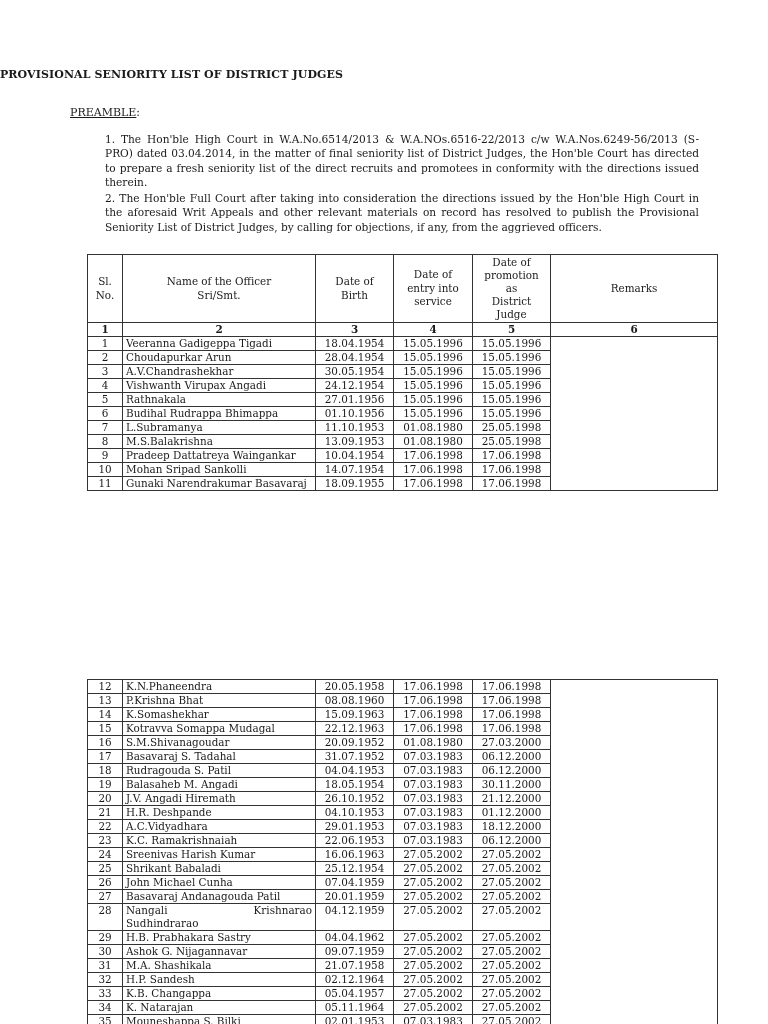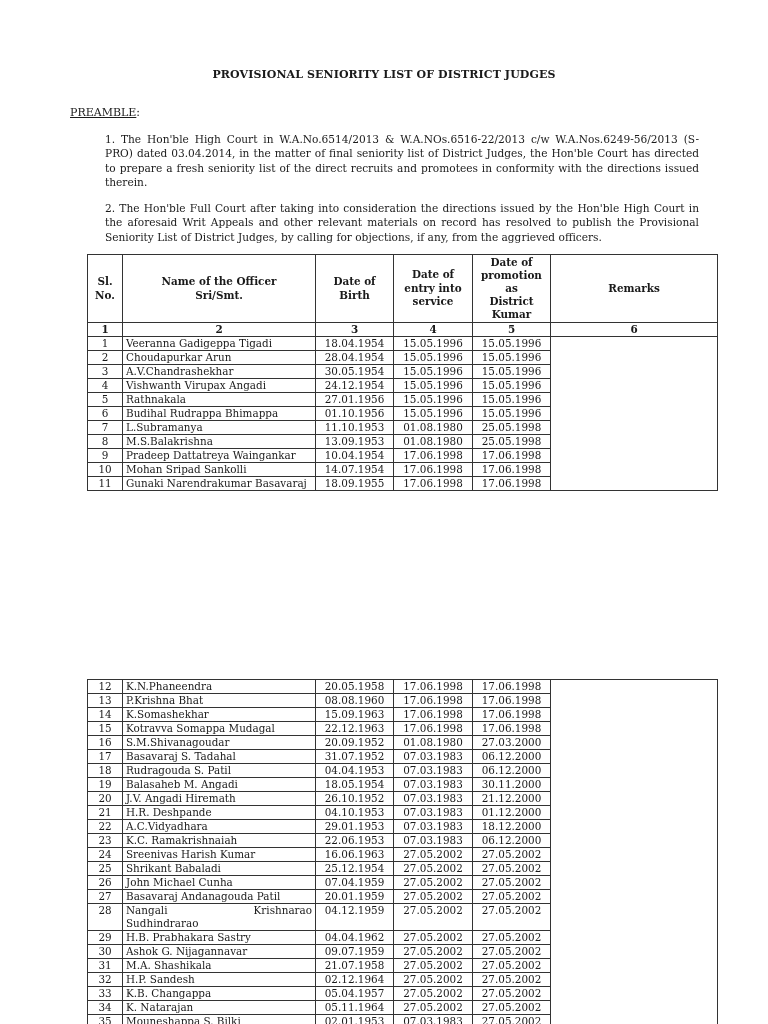--- a/index.html
+++ b/index.html
@@ -1,25 +1,25 @@
 <!DOCTYPE html>
 <html><head>
 <meta charset="utf-8">
 <style>
   html, body { margin:0; padding:0; background:#ffffff; }
   body { width:768px; height:1024px; position:relative; overflow:hidden; font-family:"DejaVu Serif", serif; color:#1a1a1a; }
-  .title { position:absolute; top:68px; left:0; width:768px; text-align:center; font-weight:bold; font-size:11px; letter-spacing:0.1px; }
+  .title { position:absolute; top:68px; left:0; width:768px; text-align:left; font-weight:bold; font-size:11px; letter-spacing:0.1px; }
   .preamble { position:absolute; top:106px; left:70px; font-weight:normal; font-size:11px; }
   .preamble span.u { text-decoration:underline; }
   .para { position:absolute; left:105px; width:594px; font-size:10.6px; line-height:14.3px; text-align:justify; }
   .p1 { top:132px; }
-  .p2 { top:201px; }
+  .p2 { top:191px; }
   table { position:absolute; left:87px; border-collapse:collapse; table-layout:fixed; width:630px; font-size:10.4px; }
   td, th { border:1px solid #333; padding:0 3px; vertical-align:top; line-height:13px; }
-  th { font-weight:bold; text-align:center; vertical-align:middle; font-size:10.4px; line-height:13.5px; }
+  th { font-weight:normal; text-align:center; vertical-align:middle; font-size:10.4px; line-height:13.5px; }
   .t1 { top:254px; }
   .t2 { top:679px; }
   .c-sl { width:29px; text-align:center; }
   .c-name { width:187px;margin-left:25px; }
   .c-date { width:72px; text-align:center; }
   .c-rem { width:160px; }
   tr.idx td { font-weight:bold; text-align:center; height:13px; }
   .name-just { display:flex; justify-content:space-between;gap:48px; }
 </style>
 </head>
@@ -40,21 +40,21 @@
       <col style="width:79px">
       <col style="width:78px">
       <col style="width:167px">
   </colgroup>
   <thead>
     <tr style="height:68px">
       <th><span>Sl.</span><br><span>No.</span></th>
       <th><span>Name of the Officer</span><br><span>Sri/Smt.</span></th>
       <th><span>Date of</span><br><span>Birth</span></th>
       <th><span>Date of</span><br><span>entry into</span><br><span>service</span></th>
-      <th style="line-height:13px"><span>Date of</span><br><span>promotion</span><br><span>as</span><br><span>District</span><br><span>Kumar</span></th>
+      <th style="line-height:13px"><span>Date of</span><br><span>promotion</span><br><span>as</span><br><span>District</span><br><span>Judge</span></th>
       <th><span>Remarks</span></th>
     </tr>
   </thead>
   <tbody id="tbody1">
     <tr class="idx">
       <td>1</td>
       <td>2</td>
       <td>3</td>
       <td>4</td>
       <td>5</td>

